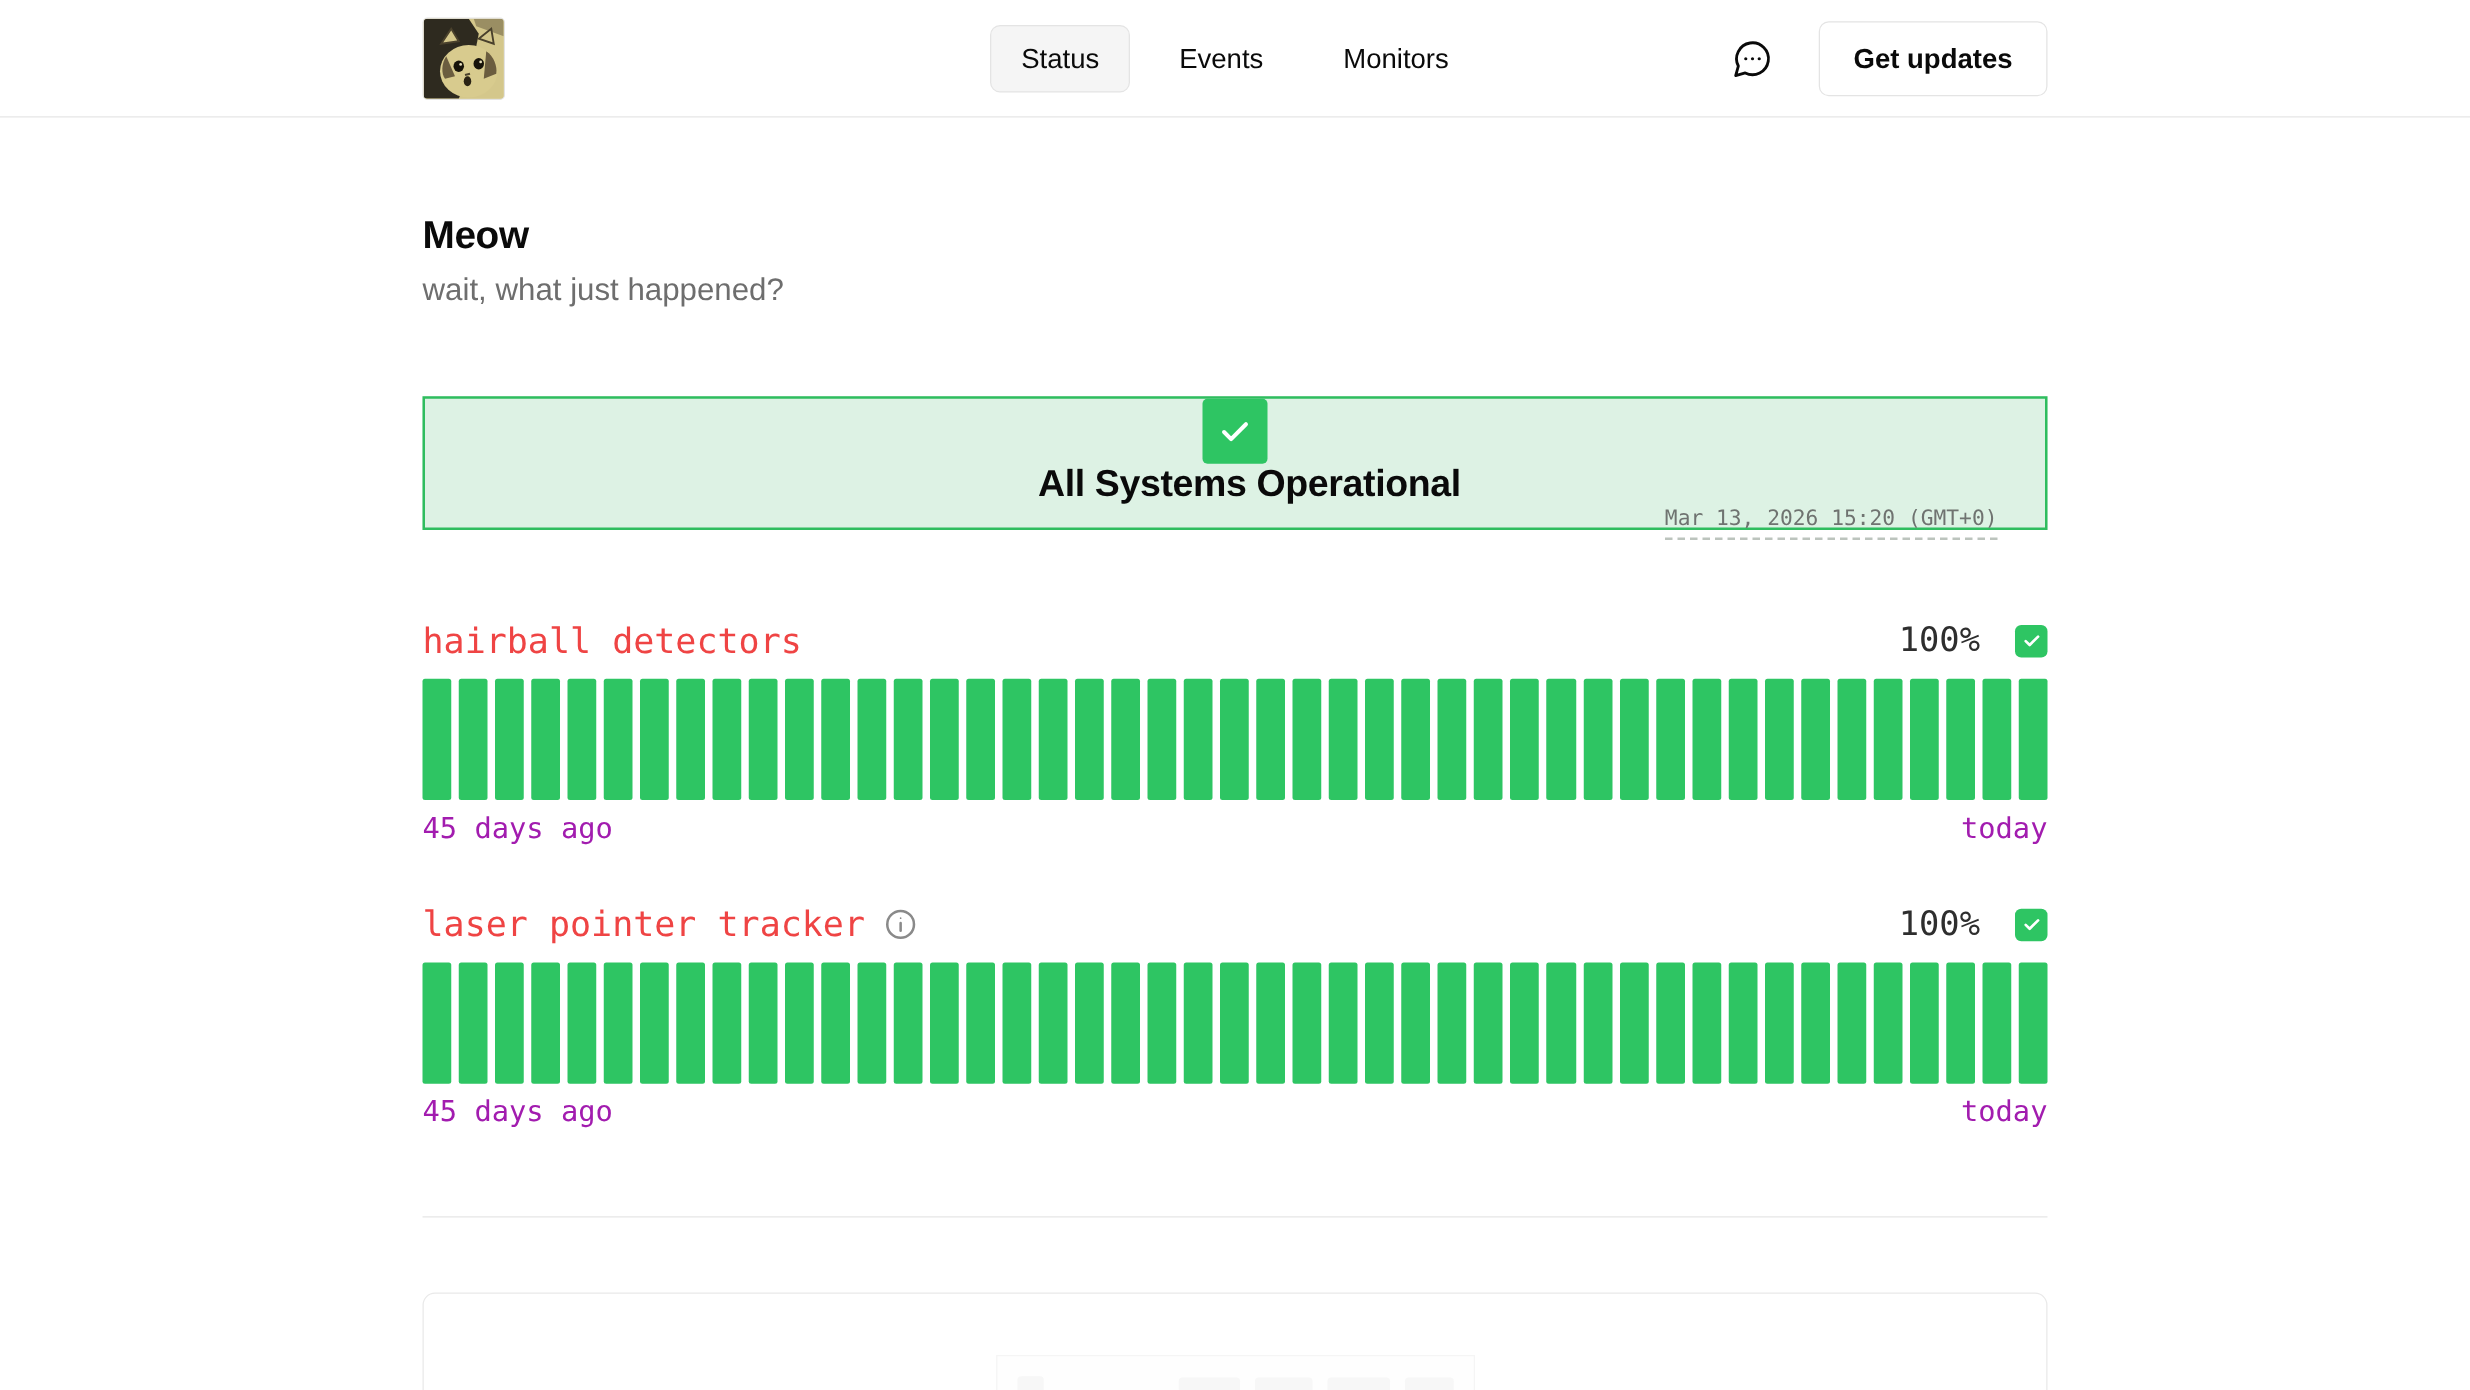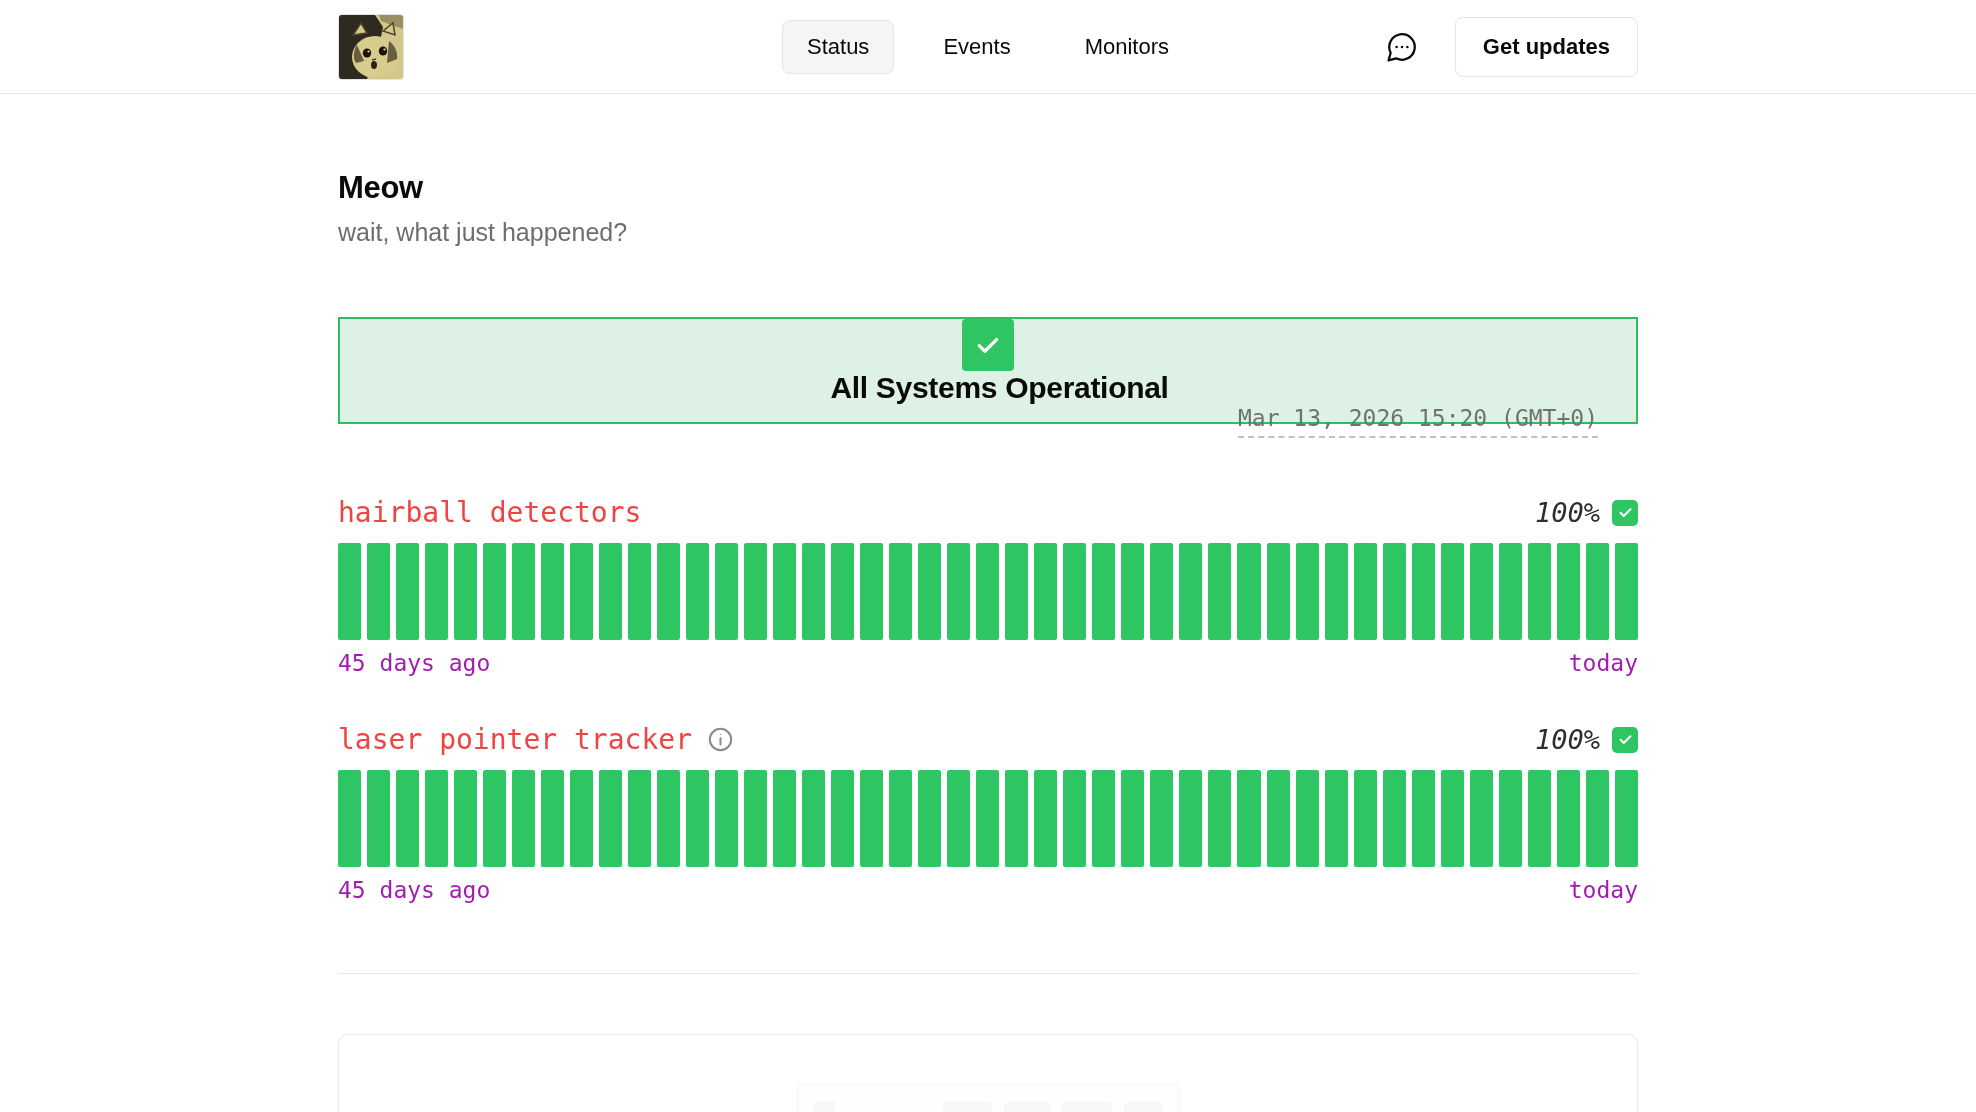--- a/index.html
+++ b/index.html
@@ -14,21 +14,21 @@
     width:1300px; margin:0 auto; height:100%;
     display:flex; align-items:center; justify-content:space-between; position:static;
   }
   .logo {
     width:66px; height:66px; border:1px solid #e3e3e3; border-radius:4px;
     overflow:hidden; background:#d9cc90; flex:0 0 auto; cursor:pointer;
   }
   .logo svg { display:block; width:100%; height:100%; }
   .nav {
     position:absolute; left:50%; top:50%; transform:translate(-50%,-50%);
-    display:flex; align-items:center; gap:24px;
+    display:flex; align-items:center; gap:14px;
   }
   .nav-item {
     font-size:22px; font-weight:500; color:#0a0a0a; background:none; border:1px solid transparent;
     padding:13px 24px; border-radius:8px; cursor:pointer; font-family:inherit;
   }
   .nav-item.active { background:#f5f5f5; border-color:#e4e4e4; }
   .header-right { display:flex; align-items:center; gap:36px; }
   .speech-btn { background:none; border:none; cursor:pointer; display:flex; align-items:center; }
   .speech-btn svg { width:34px; height:34px; }
   .get-updates {
@@ -44,30 +44,30 @@
   .banner {
     margin-top:70px; height:107px; border:2px solid #2fbd5f; background:#ddf2e4;
     display:flex; align-items:center; padding:0 38px;flex-direction:column;
   }
   .banner-check {
     width:52px; height:52px; background:#2ec563; border-radius:4px;
     display:flex; align-items:center; justify-content:center; flex:0 0 auto;
   }
   .banner-title { font-size:30px; font-weight:700; letter-spacing:-.3px; margin-left:23px; }
   .banner-time {
-    margin-left:auto; font-family:"DejaVu Sans Mono", monospace; font-size:23px;
+    margin-left:auto; font-family:"DejaVu Sans Mono", monospace; font-size:17px;
     color:#6f7370; padding-bottom:5px; border-bottom:2px dashed #bcc4bd; cursor:pointer;
   }
   
   .monitor { margin-top:72px; }
   .monitor + .monitor { margin-top:47px; }
   .monitor-head { display:flex; align-items:center; }
   .monitor-name { font-family:"DejaVu Sans Mono", monospace; font-size:28px; font-weight:500; color:#ef4444; }
   .info-icon { margin-left:15px; display:flex; align-items:center; cursor:pointer; }
-  .monitor-right { margin-left:auto; display:flex; align-items:center; gap:12px;font-style:italic; }
+  .monitor-right { margin-left:auto; display:flex; align-items:center; gap:28px; }
   .uptime { font-family:"DejaVu Sans Mono", monospace; font-size:27px; color:#2e2e2e; }
   .mini-check {
     width:26px; height:26px; background:#2ec563; border-radius:5px;
     display:flex; align-items:center; justify-content:center; cursor:pointer;
   }
   .bars { margin-top:14px; display:flex; gap:6px; height:97px; }
   .bar { flex:1 1 0; background:#2ec563; border-radius:2px; cursor:pointer; }
   .range-row {
     display:flex; justify-content:space-between; margin-top:10px;
     font-family:"DejaVu Sans Mono", monospace; font-size:23px; color:#a21caf;

